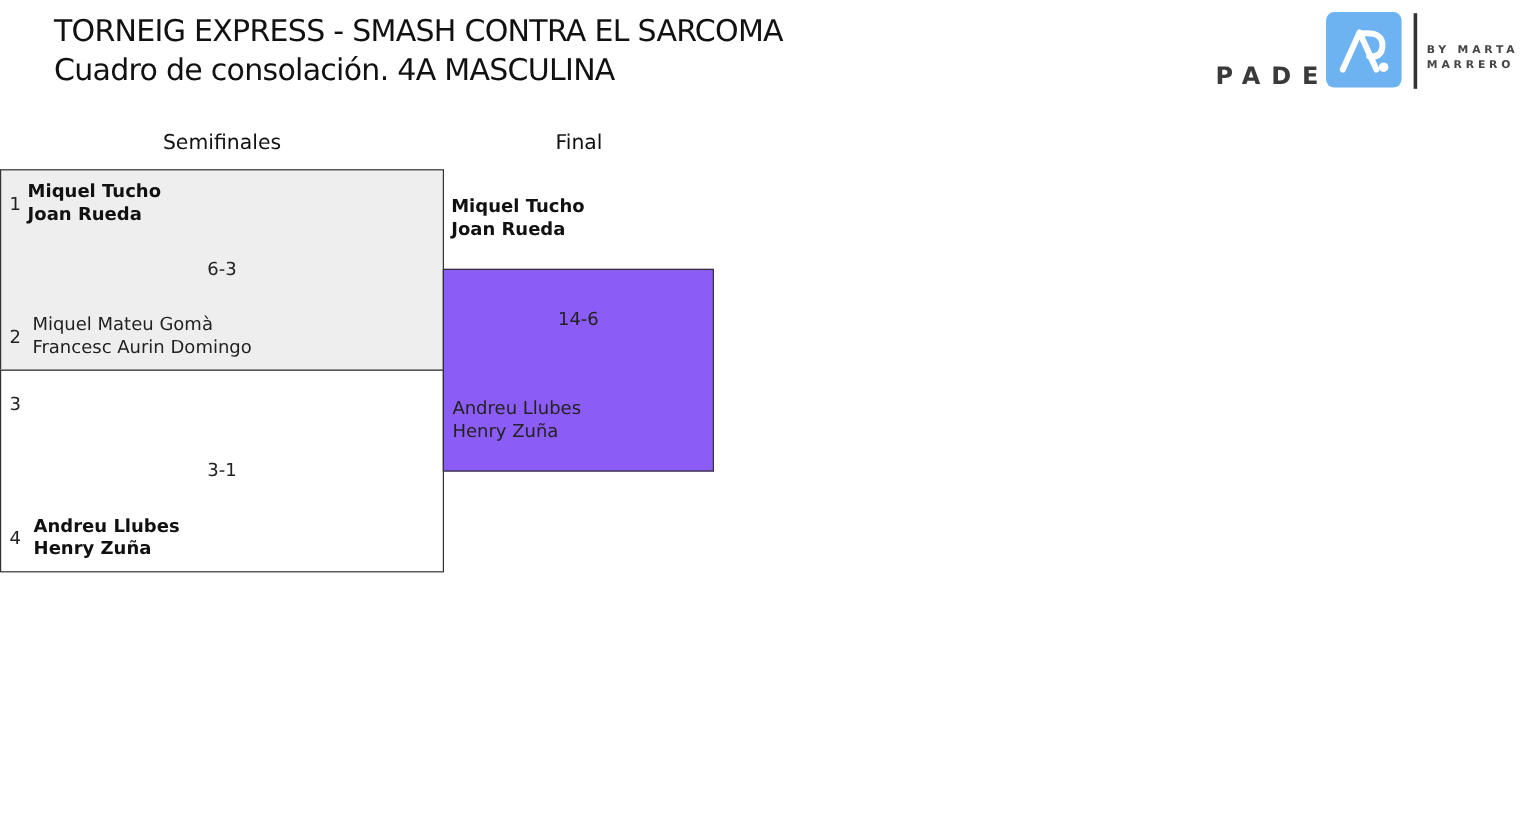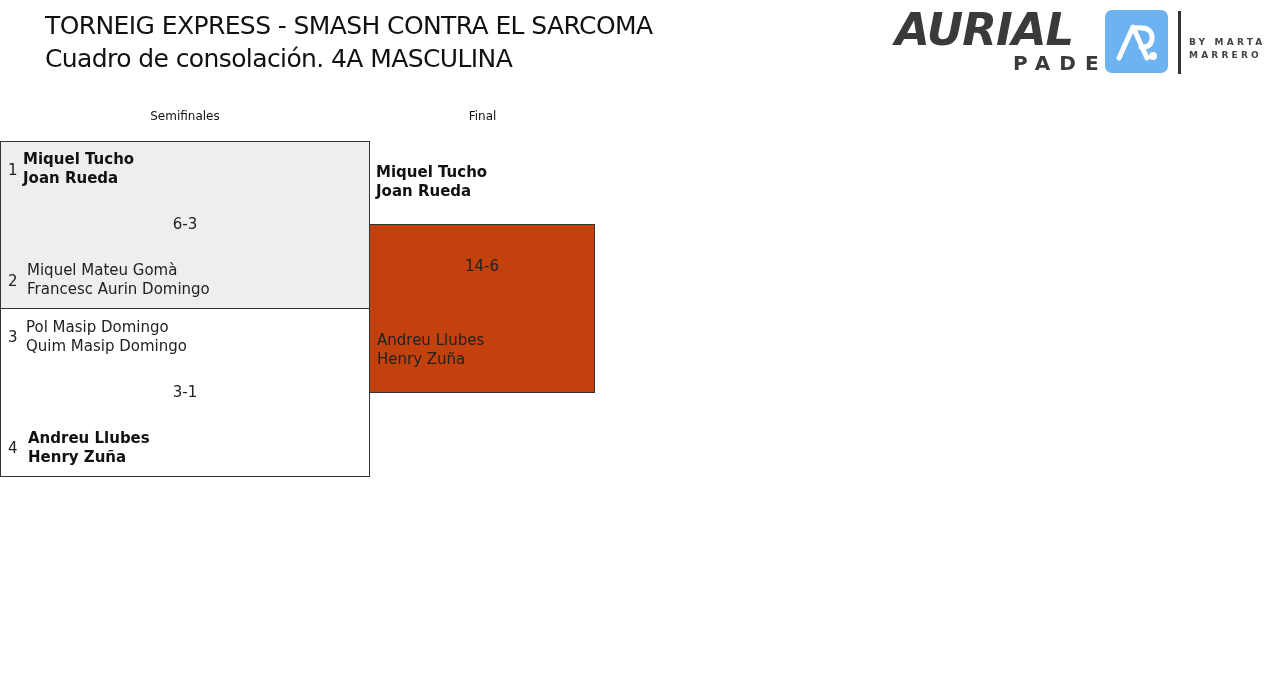--- a/index.html
+++ b/index.html
@@ -27,39 +27,38 @@
       position: absolute; left: 210px; top: 2px; width: 63px; height: 63px;
       background: #6db3f2; border-radius: 7px;
     }
     .logo .vline { position: absolute; left: 283px; top: 3px; width: 3px; height: 63px; background: #333; }
     .logo .by {
       position: absolute; left: 294px; top: 28px;
       font-size: 9px; font-weight: 700; letter-spacing: 3.2px; line-height: 13px; color: #444;
       white-space: nowrap;
     }
     .round-head {
-      position: absolute; top: 109px; font-size: 12px; font-weight: 500; text-align: center; color: #111;
+      position: absolute; top: 109px; font-size: 17px; font-weight: 500; text-align: center; color: #111;
     }
     .box { position: absolute; border: 1px solid #333; box-sizing: border-box; }
     .team { position: absolute; font-size: 15px; line-height: 19px; white-space: nowrap; }
     .team.win { font-weight: 600; color: #111; }
     .team.lose { font-weight: 400; color: #222; }
     .seed { position: absolute; font-size: 15px; color: #222; }
     .score { position: absolute; font-size: 15px; text-align: center; color: #222; }
   </style>
 </head>
 <body>
 
 <div class="title">
   <div>TORNEIG EXPRESS - SMASH CONTRA EL SARCOMA</div>
   <div>Cuadro de consolación. 4A MASCULINA</div>
 </div>
 
 <div class="logo">
-  <div class="word">AURIAL</div>
   <div class="padel">PADEL</div>
   <div class="badge">
     <svg width="63" height="63" viewBox="0 0 63 63">
       <path d="M14 48 L28 17 L42 48" fill="none" stroke="#fff" stroke-width="5" stroke-linecap="round" stroke-linejoin="round"></path>
       <path d="M30 18 Q48 16 47 29 Q46 38 36 37" fill="none" stroke="#fff" stroke-width="5" stroke-linecap="round"></path>
       <circle cx="48" cy="46" r="4" fill="#fff"></circle>
     </svg>
   </div>
   <div class="vline"></div>
   <div class="by">
@@ -80,35 +79,31 @@
   <div class="score" style="left:0; width:368px; top:73px;">6-3</div>
   <span class="seed" style="left:7px; top:130px;">2</span>
   <div class="team lose" style="left:26px; top:119px;">
     <div>Miquel Mateu Gomà</div>
     <div>Francesc Aurin Domingo</div>
   </div>
 </div>
 
 <div class="box" style="left:0; top:308px; width:370px; height:169px; background:#ffffff;">
   <span class="seed" style="left:7px; top:19px;">3</span>
-  <div class="team lose" style="left:25px; top:9px;">
-    <div>Pol Masip Domingo</div>
-    <div>Quim Masip Domingo</div>
-  </div>
   <div class="score" style="left:0; width:368px; top:74px;">3-1</div>
   <span class="seed" style="left:7px; top:130px;">4</span>
   <div class="team win" style="left:27px; top:120px;">
     <div>Andreu Llubes</div>
     <div>Henry Zuña</div>
   </div>
 </div>
 
 <div class="team win" style="left:376px; top:163px;">
   <div>Miquel Tucho</div>
   <div>Joan Rueda</div>
 </div>
-<div class="box" style="left:369px; top:224px; width:226px; height:169px; background:#c2410c;">
+<div class="box" style="left:369px; top:224px; width:226px; height:169px; background:#8b5cf6;">
   <div class="score" style="left:0; width:224px; top:32px;">14-6</div>
   <div class="team lose" style="left:7px; top:106px;">
     <div>Andreu Llubes</div>
     <div>Henry Zuña</div>
   </div>
 </div>
 
 </body></html>

